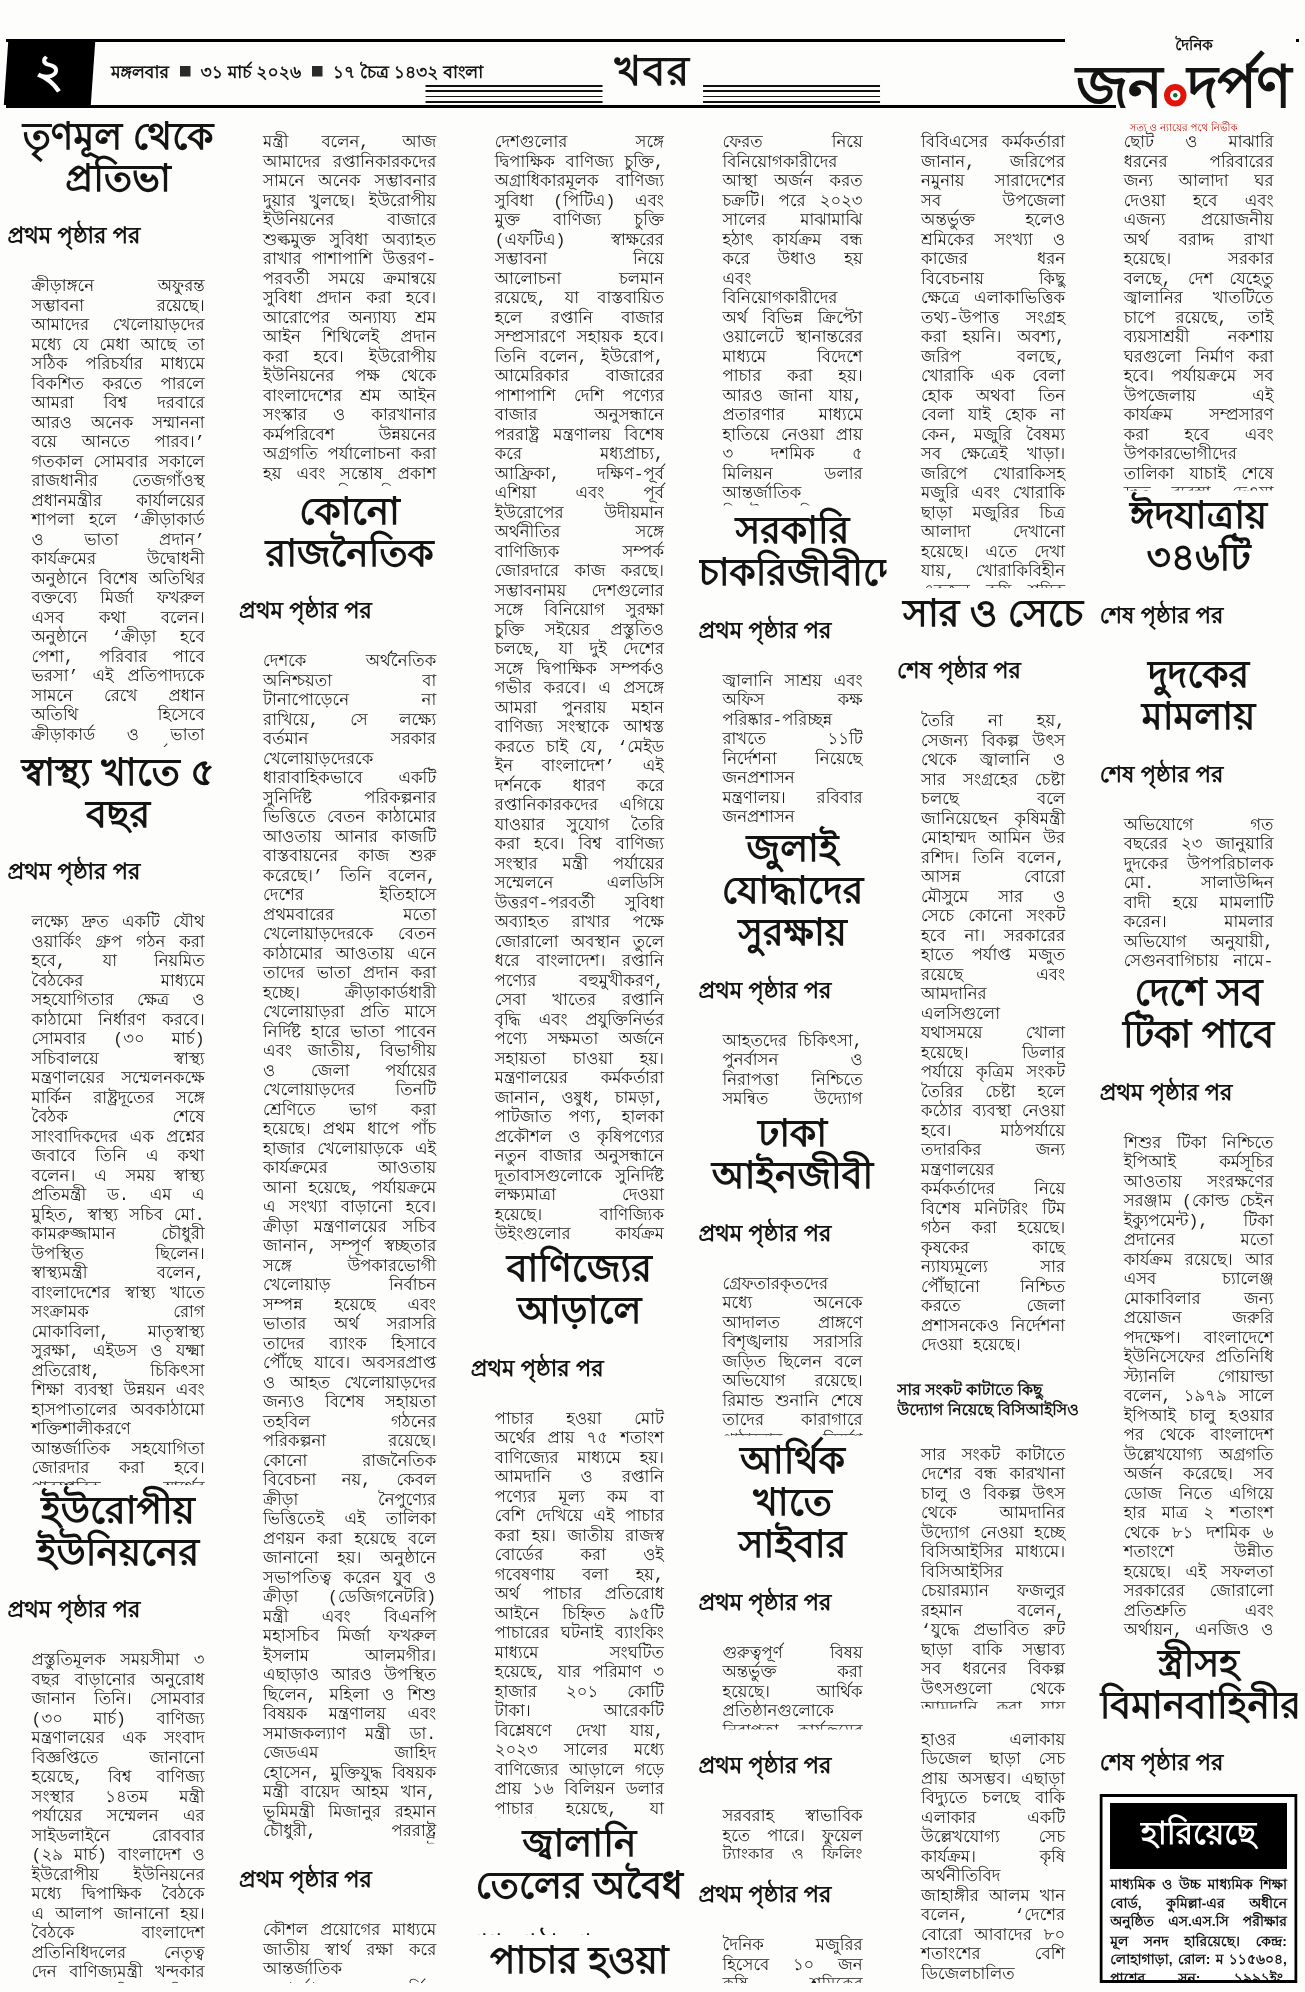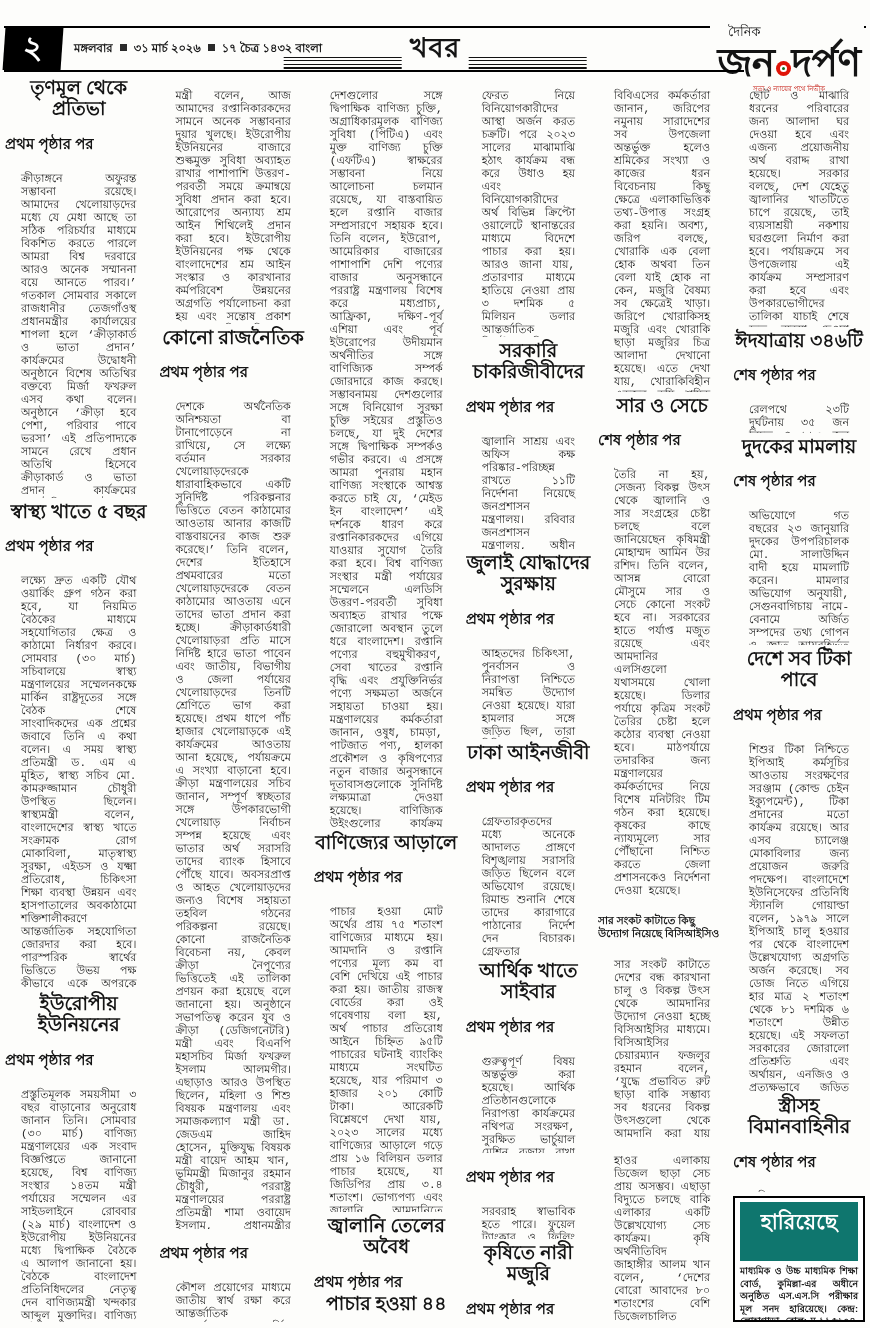--- a/index.html
+++ b/index.html
@@ -10,40 +10,40 @@
   .band:after{content:'';position:absolute;left:0;right:122px;bottom:-2px;border-bottom:2px solid #000;}
   .band-inner{display:flex;align-items:center;height:100%;}
   .pagenum{width:58px;height:42px;background:#000;color:#fff;display:flex;align-items:center;justify-content:center;
            font-size:31px;font-weight:700;font-family:"Liberation Serif",serif;transform:skewX(-4deg);}
   .dateline{margin-left:12px;font-size:11.5px;font-weight:700;white-space:nowrap;}
   .sq{display:inline-block;width:7px;height:7px;background:#2a2a2a;margin:0 7px 1px;vertical-align:middle;}
   .section-wrap{position:absolute;left:50%;top:50%;transform:translate(-50%,-50%);display:flex;align-items:flex-end;gap:8px;}
   .rule-stack{width:118px;height:15px;background:repeating-linear-gradient(to bottom,#111 0 1.2px,transparent 1.2px 3.6px);}
   .section-title{font-size:27px;font-weight:700;letter-spacing:1px;}
   .logo{position:absolute;right:2px;top:-6px;width:150px;text-align:center;background:#fdfdfb;padding:0 0 2px 4px;}
-  .logo-daily{font-size:13px;font-weight:400;text-align:left;margin-left:14px;}
+  .logo-daily{font-size:10px;font-weight:700;text-align:center;margin-left:14px;}
   .logo-name{font-size:39px;font-weight:800;line-height:1.0;letter-spacing:-0.5px;white-space:nowrap;}
   .emblem{display:inline-block;width:15px;height:15px;border-radius:50%;background:#e01408;position:relative;margin:0 1px;}
   .emblem i{position:absolute;left:4px;top:4px;width:7px;height:7px;border-radius:50%;background:#fff;}
   .emblem i:after{content:'';position:absolute;left:2px;top:2px;width:3px;height:3px;border-radius:50%;background:#0a6e24;}
   .logo-tagline{font-size:6.8px;color:#c11007;margin-top:1px;}
   
   .cols{position:absolute;top:74px;left:5px;right:5px;bottom:6px;display:grid;
         grid-template-columns:1.14fr 1.14fr 1.12fr 0.97fr 0.99fr 1.02fr;gap:7px;}
   .col{display:flex;flex-direction:column;overflow:hidden;min-width:0;}
   .story{overflow:hidden;flex-shrink:0;}
   .grow{flex:1 1 auto;}
-  .hl{margin:3px 0 2px;text-align:center;font-size:19px;line-height:1.12;font-weight:700;
+  .hl{margin:3px 0 2px;text-align:center;font-size:25px;line-height:1.12;font-weight:700;
       font-family:"Liberation Sans",sans-serif;}
   .kick{margin:12px 0 1px;font-size:15px;font-weight:700;}
   .bd{margin:16px;font-size:11px;line-height:13px;text-align:justify;color:#1c1c1c;font-family:Liberation Mono, monospace;}
   .sub{margin:3px 0 18px;font-size:10.5px;font-weight:700;line-height:1.25;}
   
   .ad{border:2px solid #000;padding:4px 5px;margin-top:4px;overflow:hidden;background:#fff;}
-  .ad-title{background:#0f766e;color:#fff;text-align:center;font-size:21px;font-weight:700;padding:4px 0 20px;margin-bottom:4px;}
+  .ad-title{background:#000000;color:#fff;text-align:center;font-size:21px;font-weight:700;padding:4px 0 5px;margin-bottom:4px;}
   .ad-bd{margin:0;font-size:9.3px;line-height:12.6px;text-align:justify;font-weight:600;}
 </style>
 </head>
 <body>
 
 <div class="page">
 
   <div class="band">
     <div class="band-inner">
       <div class="pagenum">২</div>
@@ -141,21 +141,20 @@
       <article class="story" style="height:196px">
         <h2 class="hl">আর্থিক খাতে সাইবার</h2>
         <p class="kick">প্রথম পৃষ্ঠার পর</p>
         <p class="bd">গুরুত্বপূর্ণ বিষয় অন্তর্ভুক্ত করা হয়েছে। আর্থিক প্রতিষ্ঠানগুলোকে নিরাপত্তা কার্যক্রমের নথিপত্র সংরক্ষণ, সুরক্ষিত ভার্চুয়াল মেশিন বজায় রাখা এবং নিয়মিত ব্যবস্থা চালু রাখার নির্দেশ দেওয়া হয়েছে। সঙ্গে বাধ্যতামূলক করা হয়েছে কর্মীদের জন্য সাধারণ ও বিশেষায়িত সাইবার নিরাপত্তা প্রশিক্ষণ প্রদানও। ফ্রেমওয়ার্কটি মূলত ছয়টি কার্যকর স্তম্ভের ওপর ভিত্তি করে তৈরি- আইডেন্টিফাই (শনাক্তকরণ), প্রোটেক্ট (সুরক্ষা), ডিটেক্ট (সনাক্তকরণ), রেসপন্ড (প্রতিক্রিয়া), রিকভার (পুনরুদ্ধার) এবং রিপোর্টিং (প্রতিবেদন)। এর মাধ্যমে আর্থিক খাতে সাইবার ঝুঁকি মোকাবিলা এবং একটি আন্তর্জাতিক মানসংগত প্রতিরক্ষা কাঠামো প্রতিষ্ঠার লক্ষ্য নির্ধারণ করা হয়েছে। সার্কুলারে বলা হয়েছে, নীতিমালা পরিপালনে সহজাত কোনো সমস্যা বা ঝুঁকি দেখা দিলে সংশ্লিষ্ট প্রতিষ্ঠানগুলো বাংলাদেশ ব্যাংকের আইসিটি বিভাগের অডিট, ইন্সপেকশন ও কমপ্লায়েন্স উইংয়ের সঙ্গে যোগাযোগ করতে পারবে।</p>
       </article>
       <article class="story" style="height:86px">
         <p class="kick">প্রথম পৃষ্ঠার পর</p>
         <p class="bd">সরবরাহ স্বাভাবিক হতে পারে। ফুয়েল ট্যাংকার ও ফিলিং স্টেশনের সংকট রয়েছে। সরকার ভর্তুকি নিশ্চিত করার উদ্যোগ নিলেও বাস্তবায়নে সময় লাগতে পারে।</p>
       </article>
       <article class="story grow">
-        <h2 class="hl">কৃষিতে নারী মজুরি</h2>
         <p class="kick">প্রথম পৃষ্ঠার পর</p>
         <p class="bd">দৈনিক মজুরির হিসেবে ১০ জন কৃষি শ্রমিকের তথ্যের ভিত্তিতে গড় মজুরি নির্ধারণ করা হয়। সব উপজেলার তথ্য সংগ্রহের পর তার ভিত্তিতে জেলার গড় হিসাব করা হয়।</p>
       </article>
     </section>
 
     <section class="col">
       <article class="story" style="height:318px">
         <p class="bd">বিবিএসের কর্মকর্তারা জানান, জরিপের নমুনায় সারাদেশের সব উপজেলা অন্তর্ভুক্ত হলেও শ্রমিকের সংখ্যা ও কাজের ধরন বিবেচনায় কিছু ক্ষেত্রে এলাকাভিত্তিক তথ্য-উপাত্ত সংগ্রহ করা হয়নি। অবশ্য, জরিপ বলছে, খোরাকি এক বেলা হোক অথবা তিন বেলা যাই হোক না কেন, মজুরি বৈষম্য সব ক্ষেত্রেই খাড়া। জরিপে খোরাকিসহ মজুরি এবং খোরাকি ছাড়া মজুরির চিত্র আলাদা দেখানো হয়েছে। এতে দেখা যায়, খোরাকিবিহীন একজন কৃষি শ্রমিক গত নভেম্বর মাসে দৈনিক মজুরি পেয়েছেন গড়ে ৬২৫ টাকা, যা একজন নারী শ্রমিক পেয়েছেন ৪৫২ টাকা।</p>
       </article>
       <article class="story" style="height:747px">

